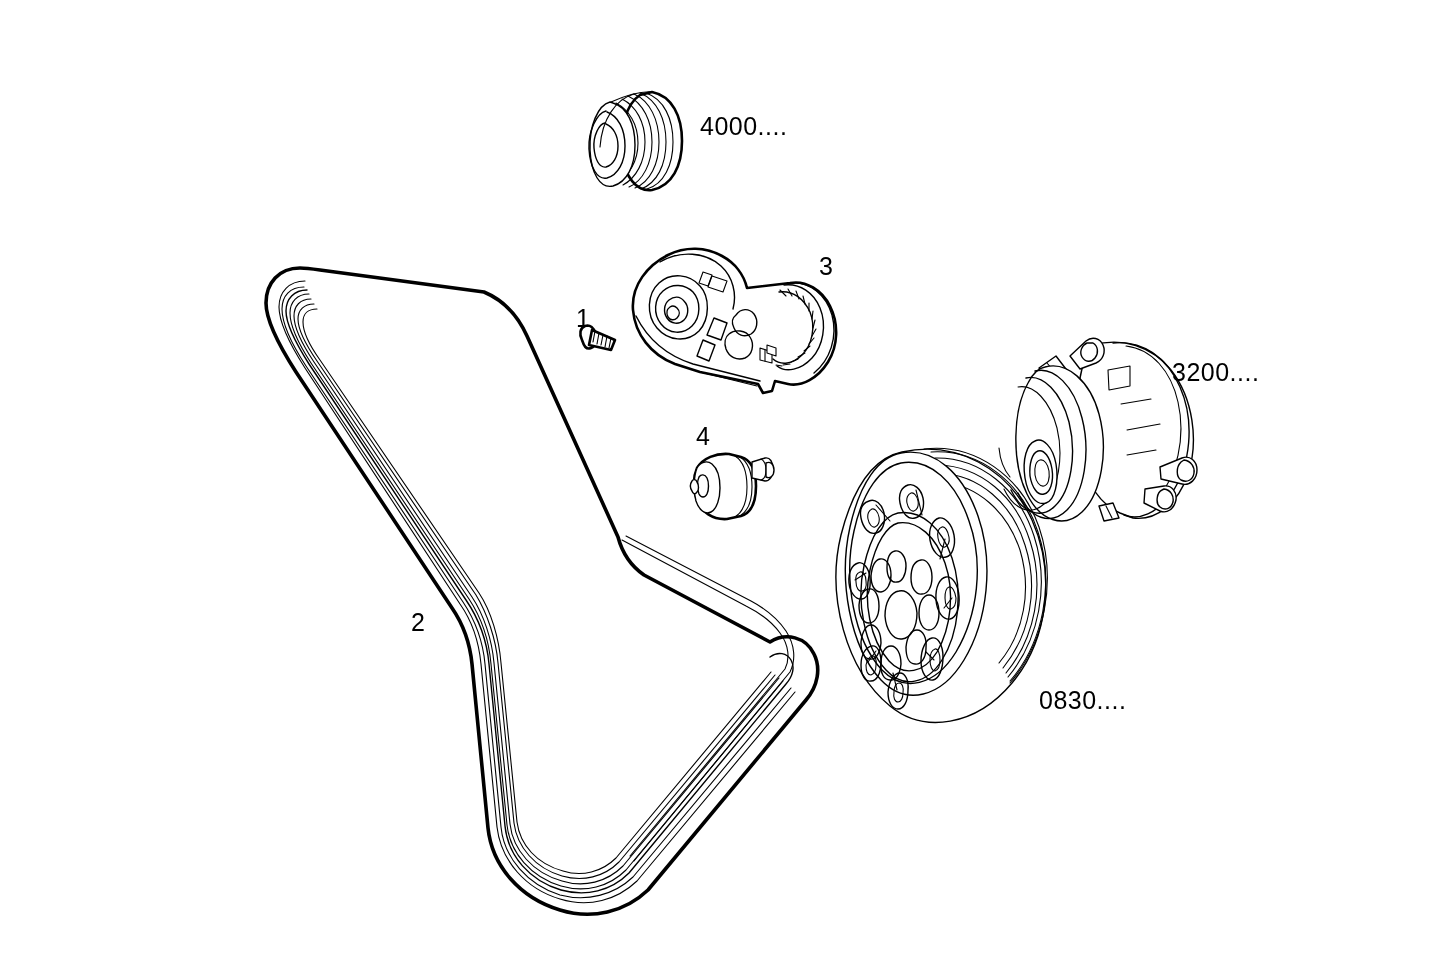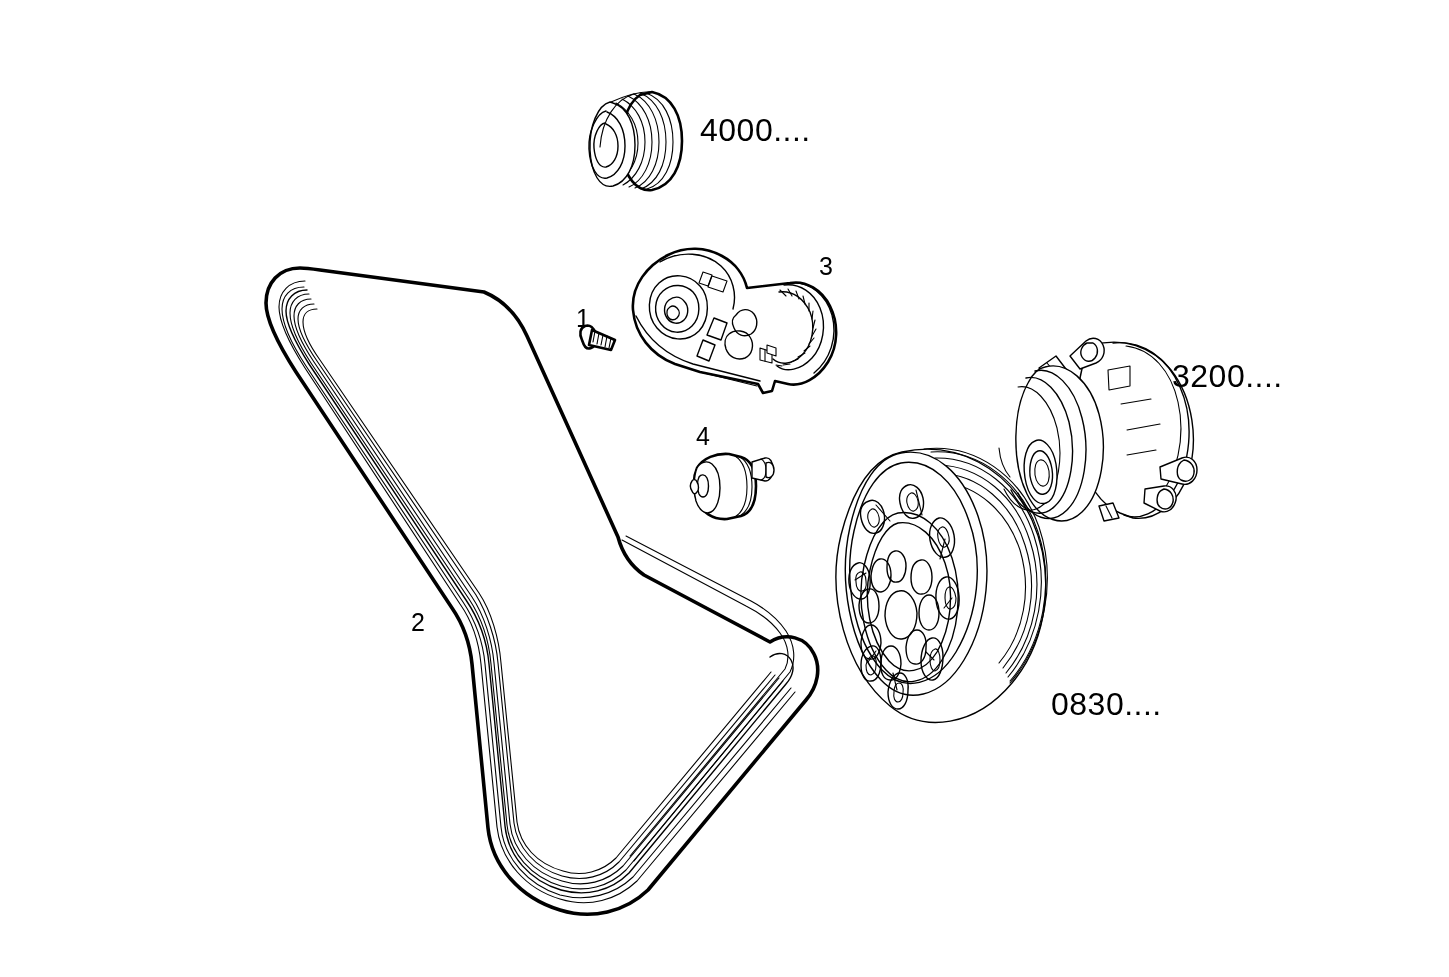--- a/index.html
+++ b/index.html
@@ -34,21 +34,21 @@
     font-family: "Liberation Sans", sans-serif;
     font-size: 25px;
     line-height: 1;
     white-space: nowrap;
     letter-spacing: 0.5px;
   }
   .lbl.num {
     font-size: 25px;
   }
   .lbl.code {
-    font-size: 32px;
+    font-size: 25px;
   }
 </style>
 </head>
 <body>
 
 <div id="diagram-root">
 
   <svg id="parts-svg" viewBox="0 0 1449 977">
     <defs>
       <style>
@@ -371,15 +371,15 @@
   <div class="lbl num" style="left:411px; top:610px;">2</div>
 
   <div class="lbl num" style="left:819px; top:254px;">3</div>
 
   <div class="lbl num" style="left:696px; top:424px;">4</div>
 
   <div class="lbl code" style="left:700px; top:114px;">4000....</div>
 
   <div class="lbl code" style="left:1172px; top:360px;">3200....</div>
 
-  <div class="lbl code" style="left:1039px; top:688px;margin-left:12px;">0830....</div>
+  <div class="lbl code" style="left:1039px; top:688px;">0830....</div>
 
 </div>
 
 </body></html>

